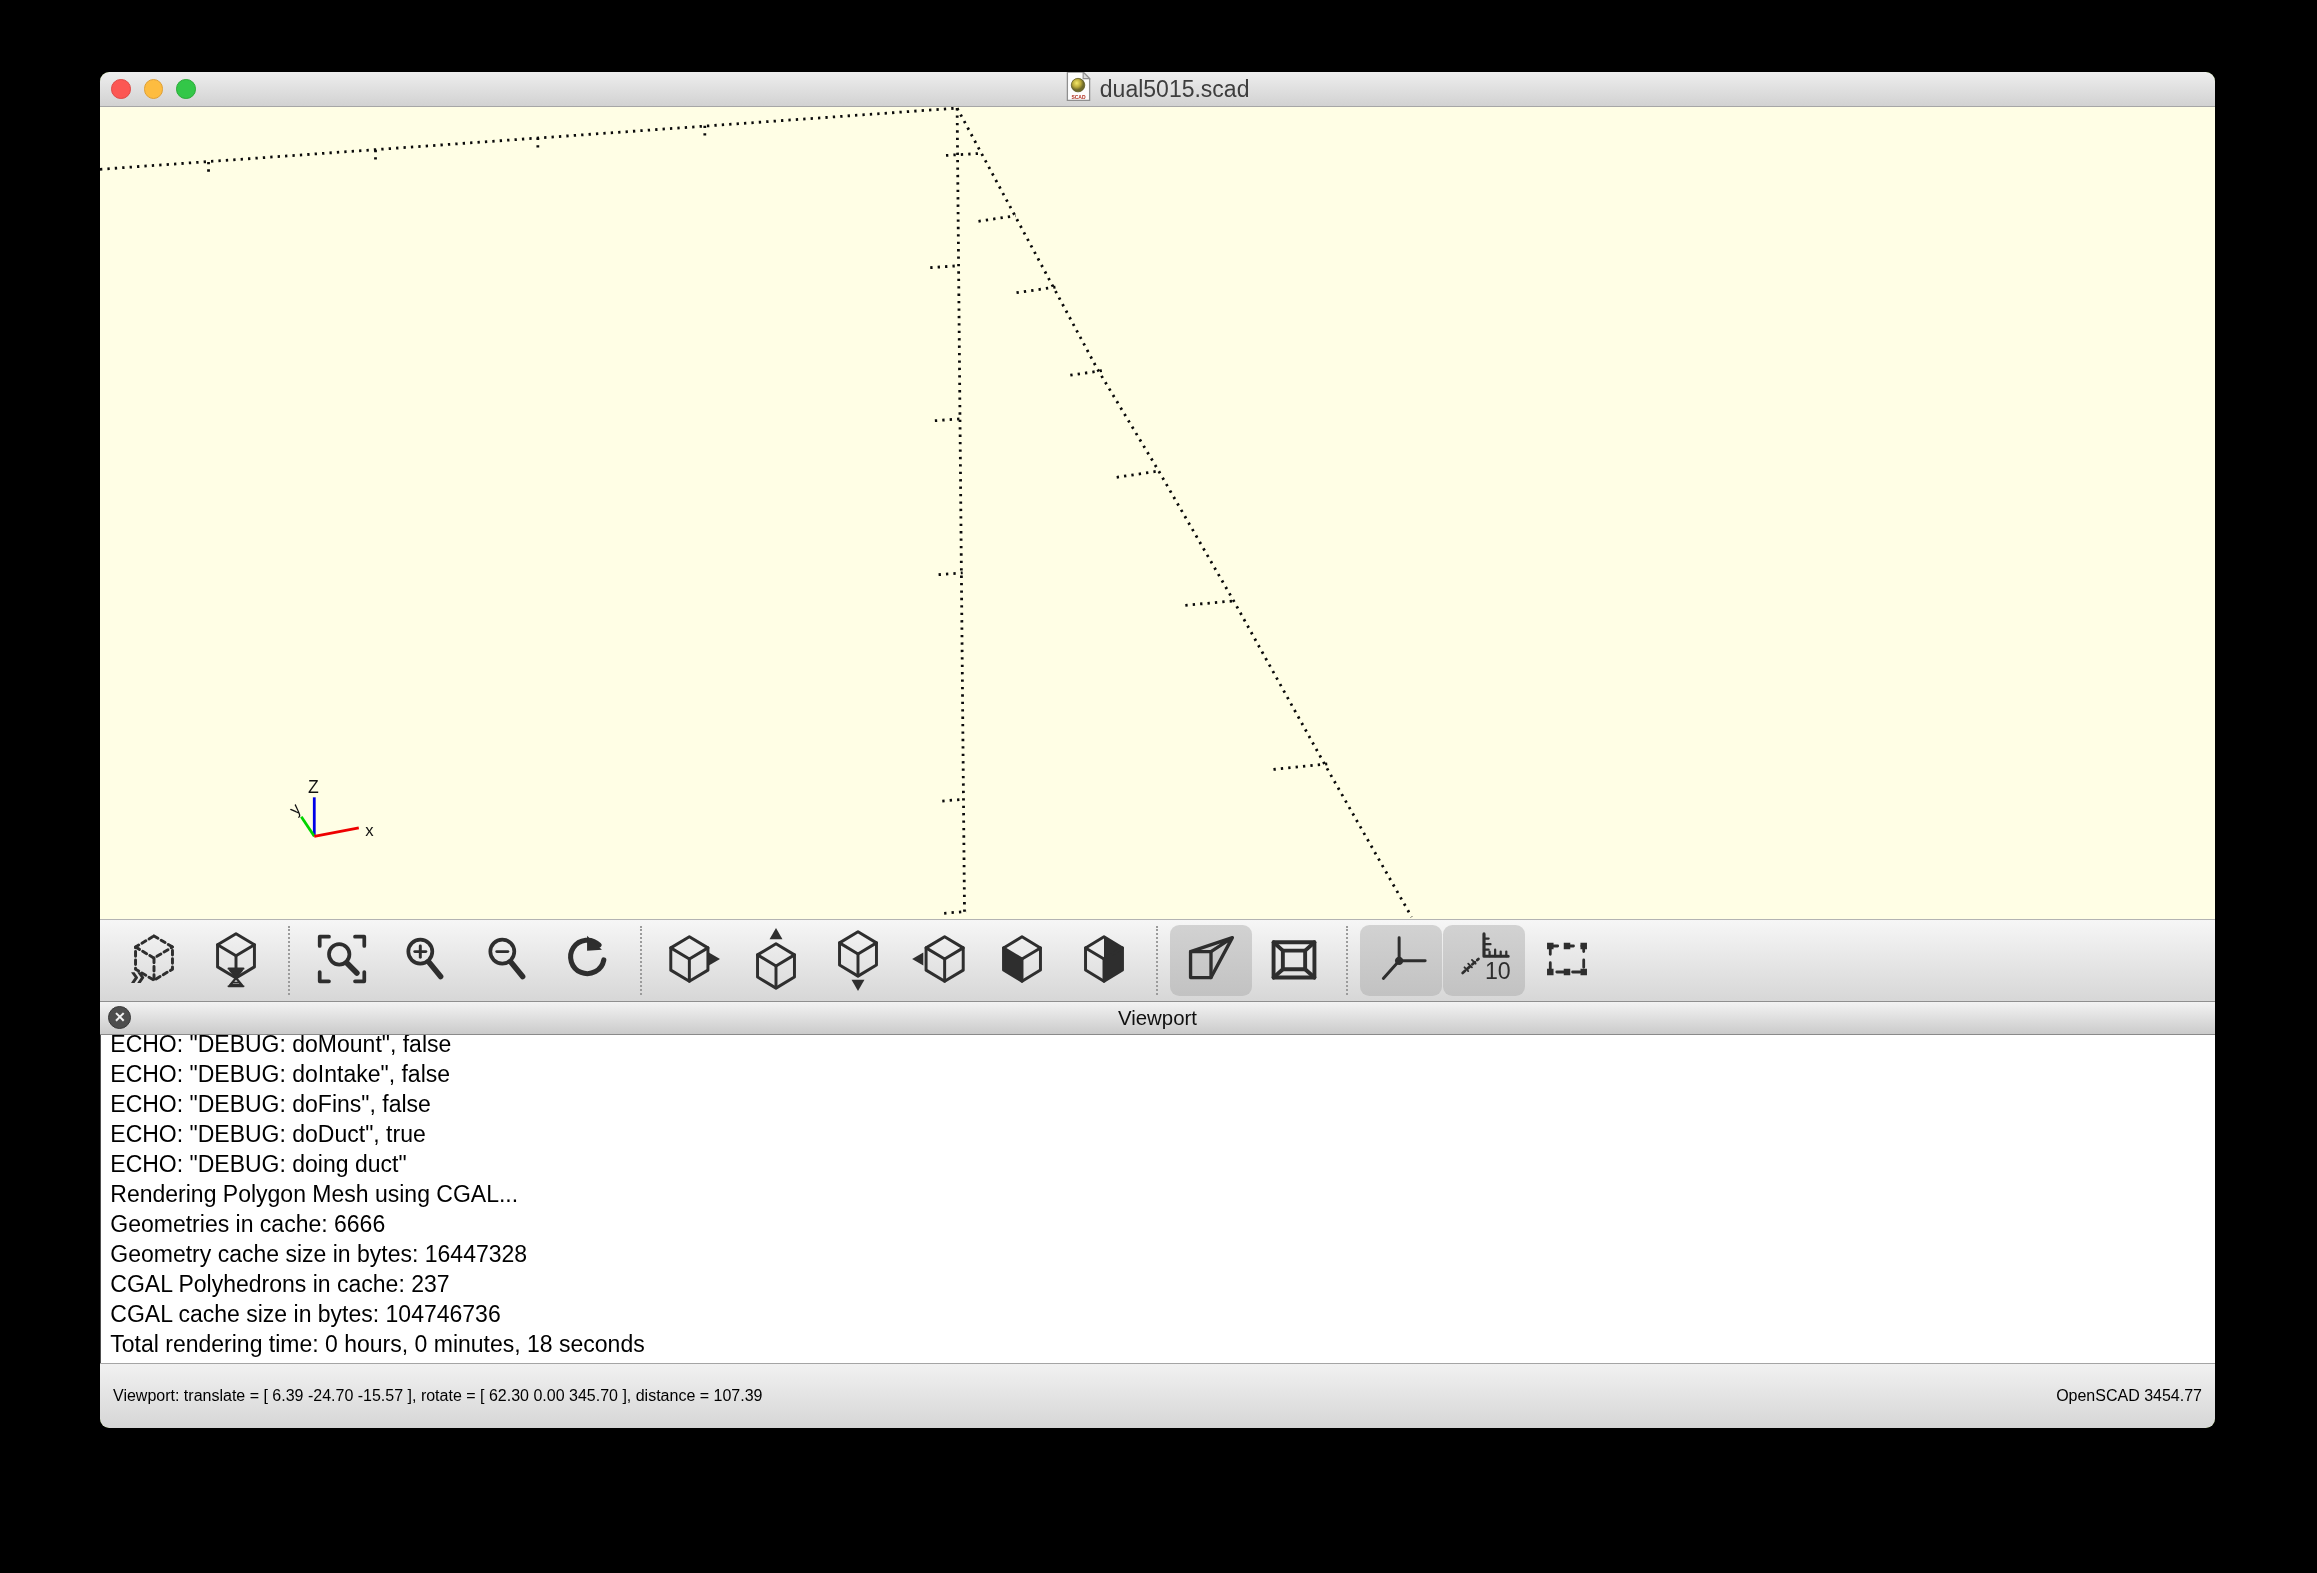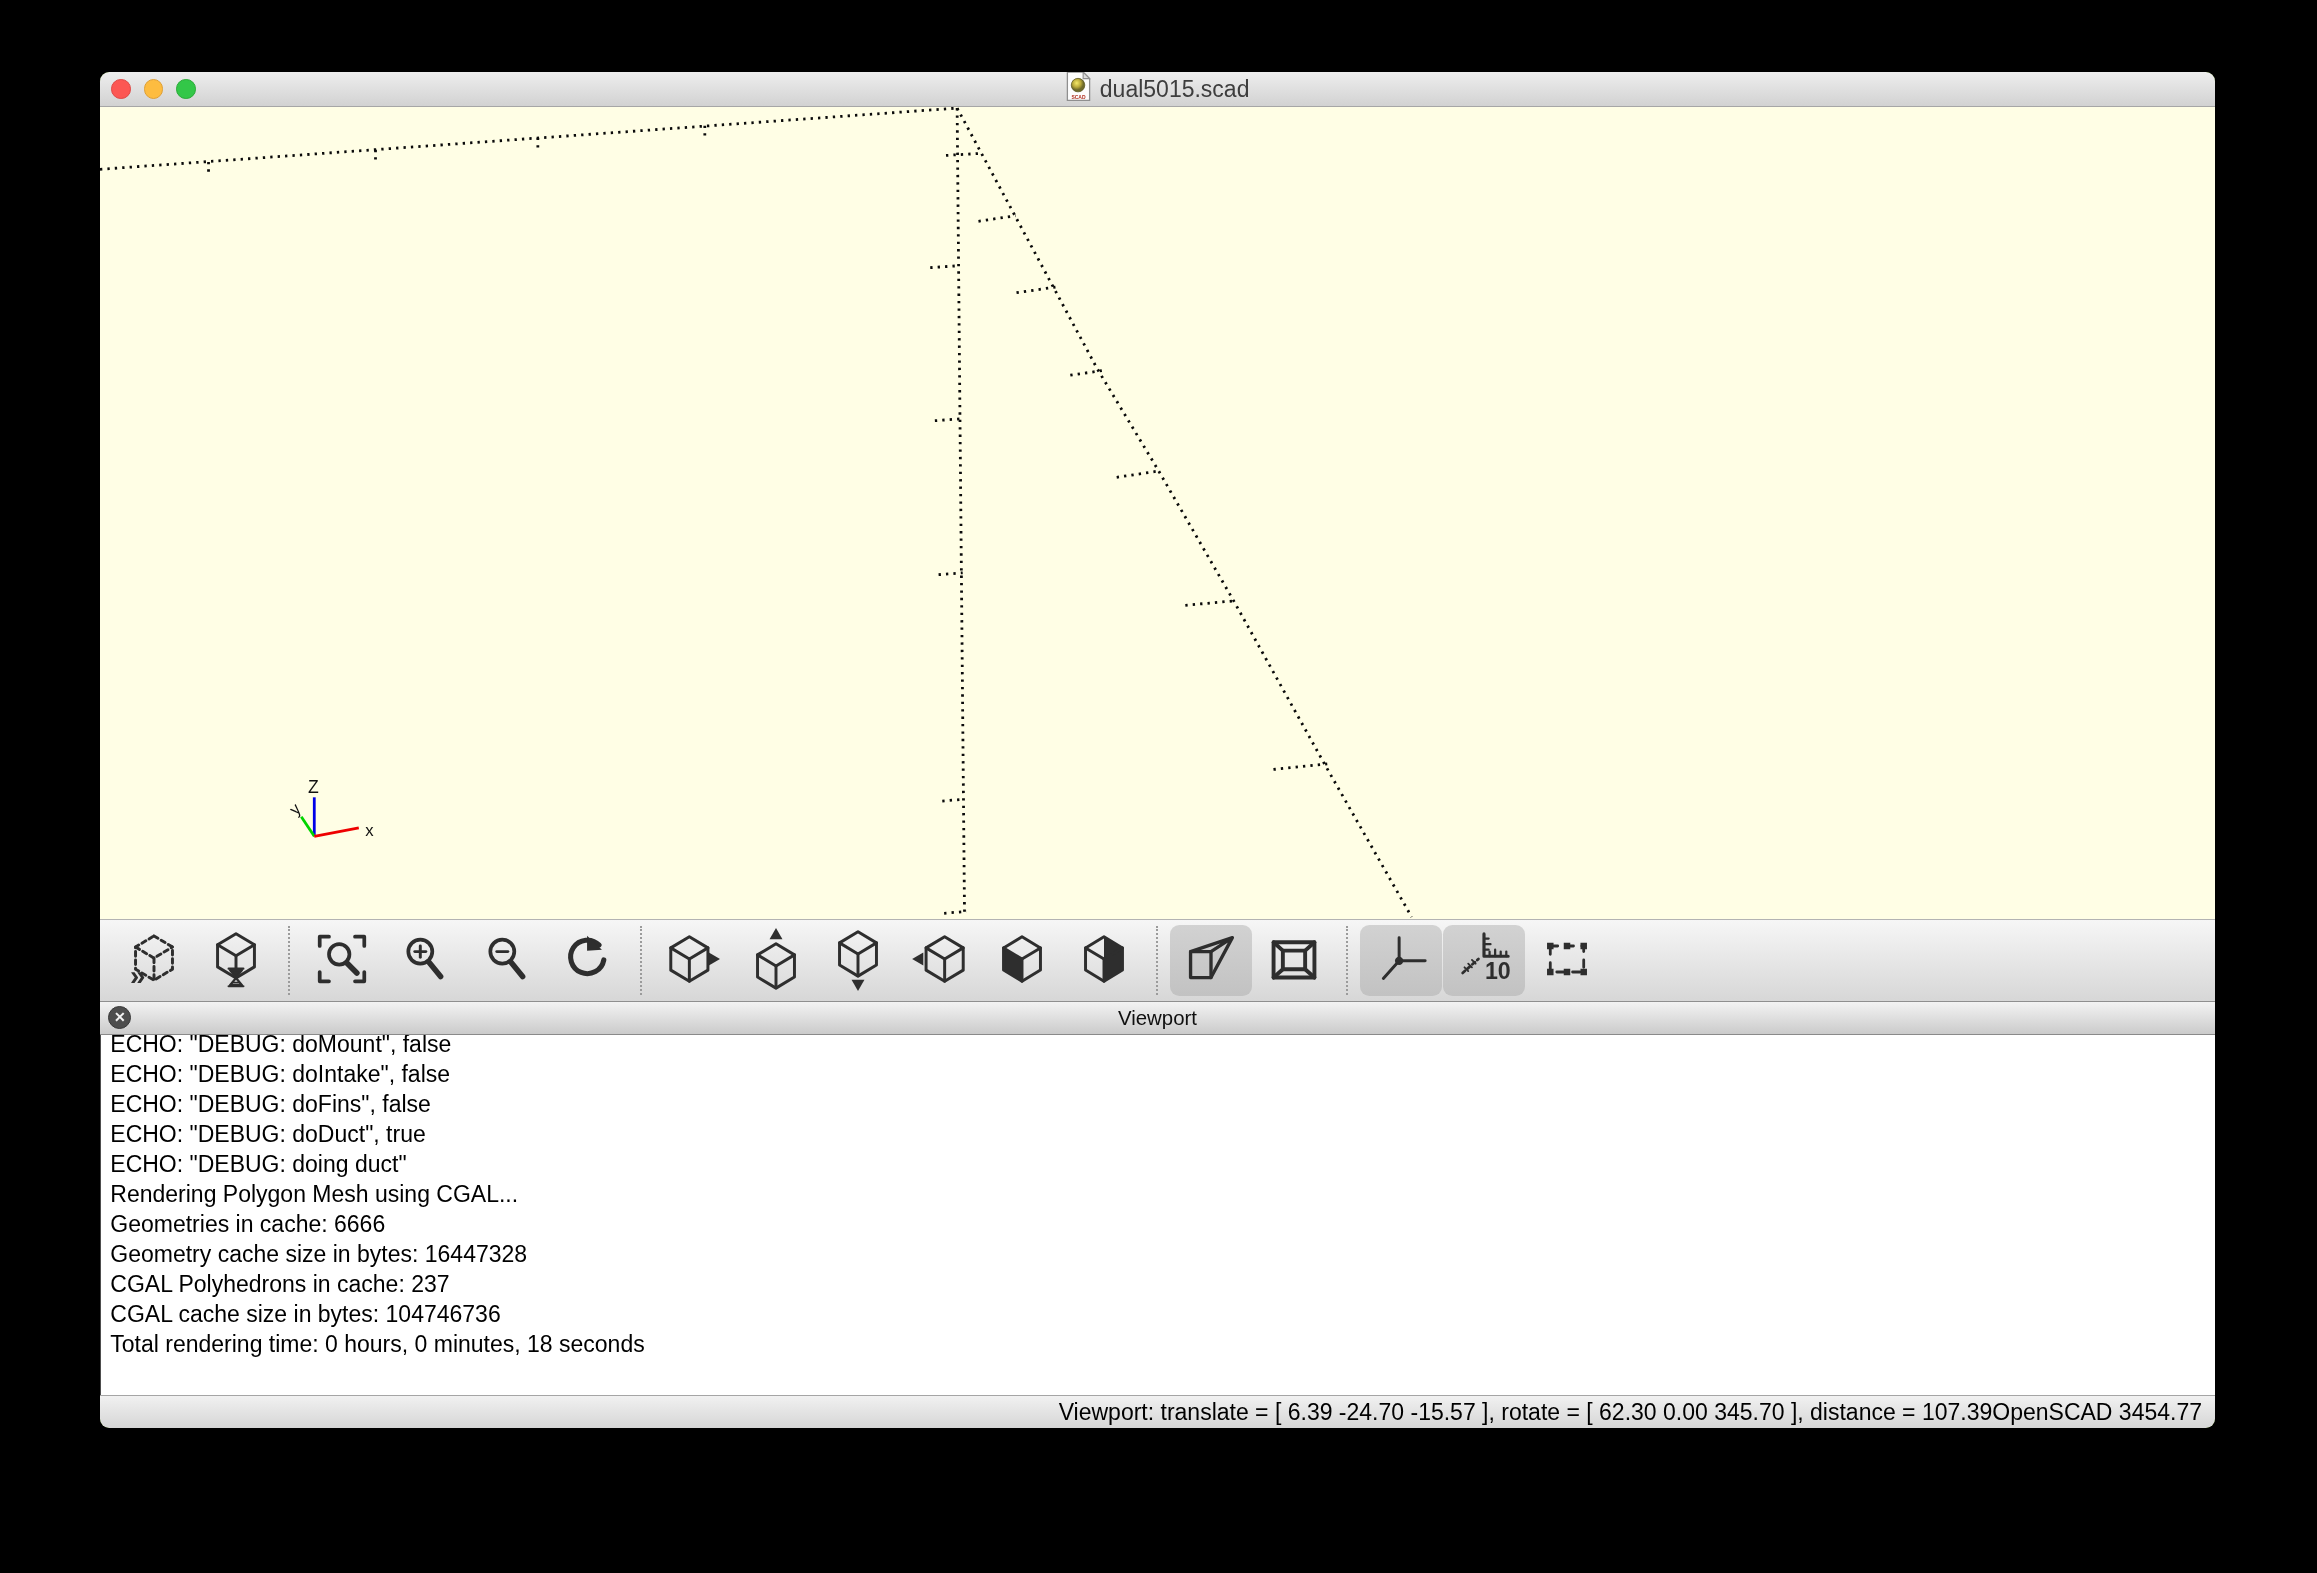--- a/index.html
+++ b/index.html
@@ -34,21 +34,21 @@
     background:linear-gradient(#f6f6f6,#d7d7d7);
     border-top:0.9px solid #b3b3b3;
     display:flex;align-items:stretch;padding-left:13px;box-sizing:border-box;
   }
   .tbtn{
     width:82px;display:flex;align-items:center;justify-content:center;
     background:transparent;border:none;padding:0;margin:0;cursor:default;
   }
   .tbtn.active{
     background:linear-gradient(#d2d2d2,#c2c2c2);
-    border-radius:9.3px;margin:4.6px 0.9px;font-weight:bold;
+    border-radius:9.3px;margin:4.6px 0.9px;
   }
   .tsep{
     width:0;border-left:2.8px dotted #9b9b9b;margin:5.6px 11px;
   }
   
   .console-header{
     height:32px;flex:0 0 32px;position:relative;
     background:linear-gradient(#f3f3f3,#cbcbcb);
     border-top:0.9px solid #8f8f8f;border-bottom:0.9px solid #8a8a8a;
     display:flex;align-items:center;justify-content:center;
@@ -67,22 +67,22 @@
   }
   .console-lines{margin-top:-6.5px;}
   .console-line{
     font-size:23px;line-height:30px;color:#000;white-space:pre;
   }
   
   .statusbar{
     height:32px;flex:0 0 32px;
     background:linear-gradient(#f1f1f1,#d6d6d6);
     border-top:0.9px solid #a5a5a5;
-    display:flex;align-items:center;justify-content:flex-end;
-    padding:0 13px;font-size:23px;color:#000;
+    display:flex;align-items:center;justify-content:space-between;
+    padding:16px 13px;font-size:16px;color:#000;
   }
 </style>
 </head>
 <body>
 
 <div class="window">
 
   <div class="titlebar">
     <div class="traffic">
       <span class="light red"></span>

